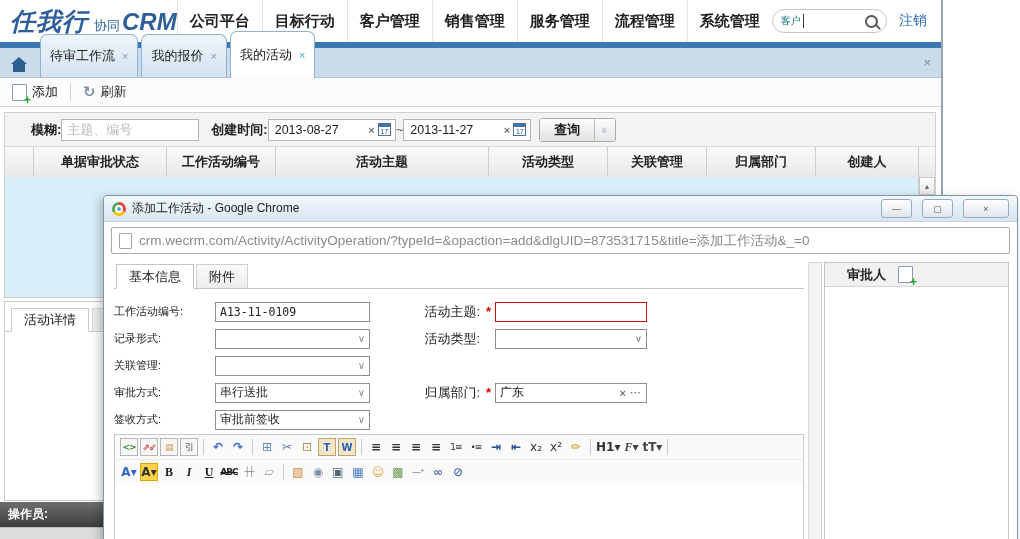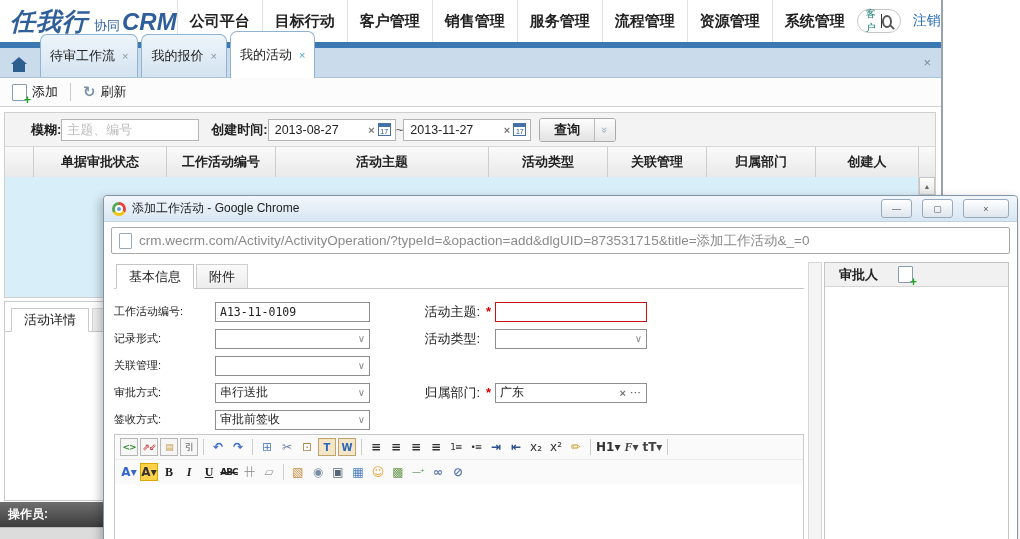--- a/index.html
+++ b/index.html
@@ -113,41 +113,40 @@
            font-size:12px;cursor:pointer;font-family:"DejaVu Sans",sans-serif;box-sizing:border-box;white-space:nowrap}
   .ed-sep{width:1px;height:16px;background:#ccc;margin:0 4px}
   .b{font-weight:bold}.i{font-style:italic}.u{text-decoration:underline}
   .strike{text-decoration:line-through}.sm{font-size:9px;letter-spacing:-1px}
   .serif{font-family:"Liberation Serif","DejaVu Serif",serif}
   .hl{background:#ffd24a;border:1px solid #d8a800}
   .clip{background:#f3e6c8;border:1px solid #bfa36a;font-size:10px;font-weight:bold}
   .boxed{border:1px solid #b5b5b5;background:#f6f6f6;font-size:9px;font-weight:bold;letter-spacing:-1px}
   .v-scroll{position:absolute;left:704px;top:4px;bottom:0;width:12px;background:#f4f4f4;border:1px solid #d8d8d8}
   .r-panel{position:absolute;left:720px;right:8px;top:4px;bottom:0;border:1px solid #c5c5c5;background:#fff}
-  .r-head{height:23px;background:#f1f1f1;border-bottom:1px solid #d5d5d5;display:flex;align-items:center;padding-left:14px;gap:20px;font-size:13px;font-weight:bold}
+  .r-head{height:23px;background:#f1f1f1;border-bottom:1px solid #d5d5d5;display:flex;align-items:center;padding-left:22px;gap:12px;font-size:13px;font-weight:bold}
 </style>
 </head>
 <body>
 
 <div class="main-window">
 
   <div class="topnav">
     <div class="logo">
       <span class="brand">任我行</span>
       <span class="tagline">协同</span>
       <span class="product">CRM</span>
     </div>
     <div class="nav">
       <span class="nav-item">公司平台</span>
       <span class="nav-item">目标行动</span>
       <span class="nav-item">客户管理</span>
       <span class="nav-item">销售管理</span>
       <span class="nav-item">服务管理</span>
       <span class="nav-item">流程管理</span>
-      <span class="nav-item">资源管理</span>
       <span class="nav-item">系统管理</span>
     </div>
     <div class="searchbox">
       <span class="stext">客户</span>
       <span class="caret"></span>
       <span class="mag"></span>
     </div>
     <span class="logout">注销</span>
   </div>
 

